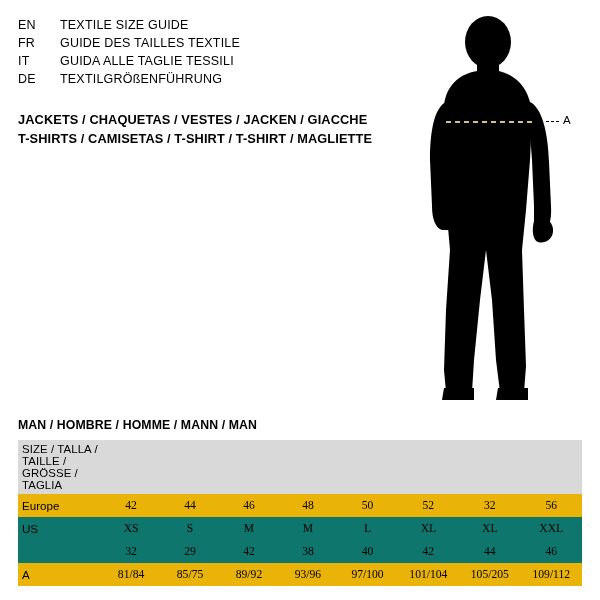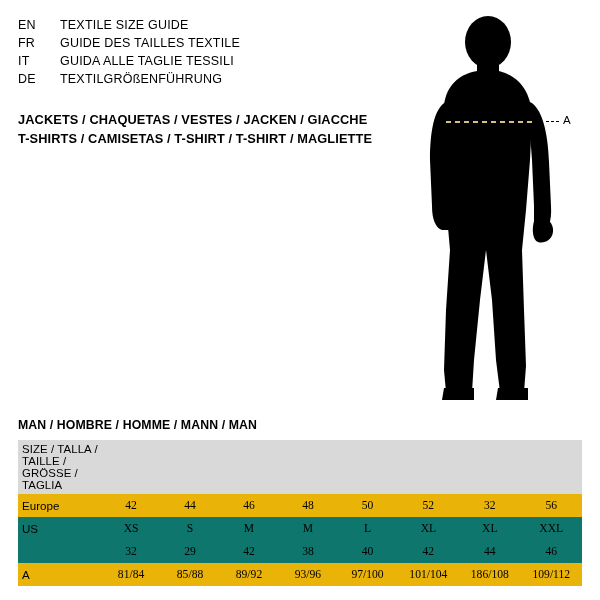--- a/index.html
+++ b/index.html
@@ -274,25 +274,25 @@
         <td class="c-val">38</td>
         <td class="c-val">40</td>
         <td class="c-val">42</td>
         <td class="c-val">44</td>
         <td class="c-val">46</td>
       </tr>
 
       <tr class="row-plain">
         <td class="c-label">A</td>
         <td class="c-val">81/84</td>
-        <td class="c-val">85/88</td>
+        <td class="c-val">85/75</td>
         <td class="c-val">89/92</td>
         <td class="c-val">93/96</td>
         <td class="c-val">97/100</td>
         <td class="c-val">101/104</td>
-        <td class="c-val">186/108</td>
+        <td class="c-val">105/205</td>
         <td class="c-val">109/112</td>
       </tr>
     </tbody>
   </table>
 
 
 </div>
 
 </body></html>

